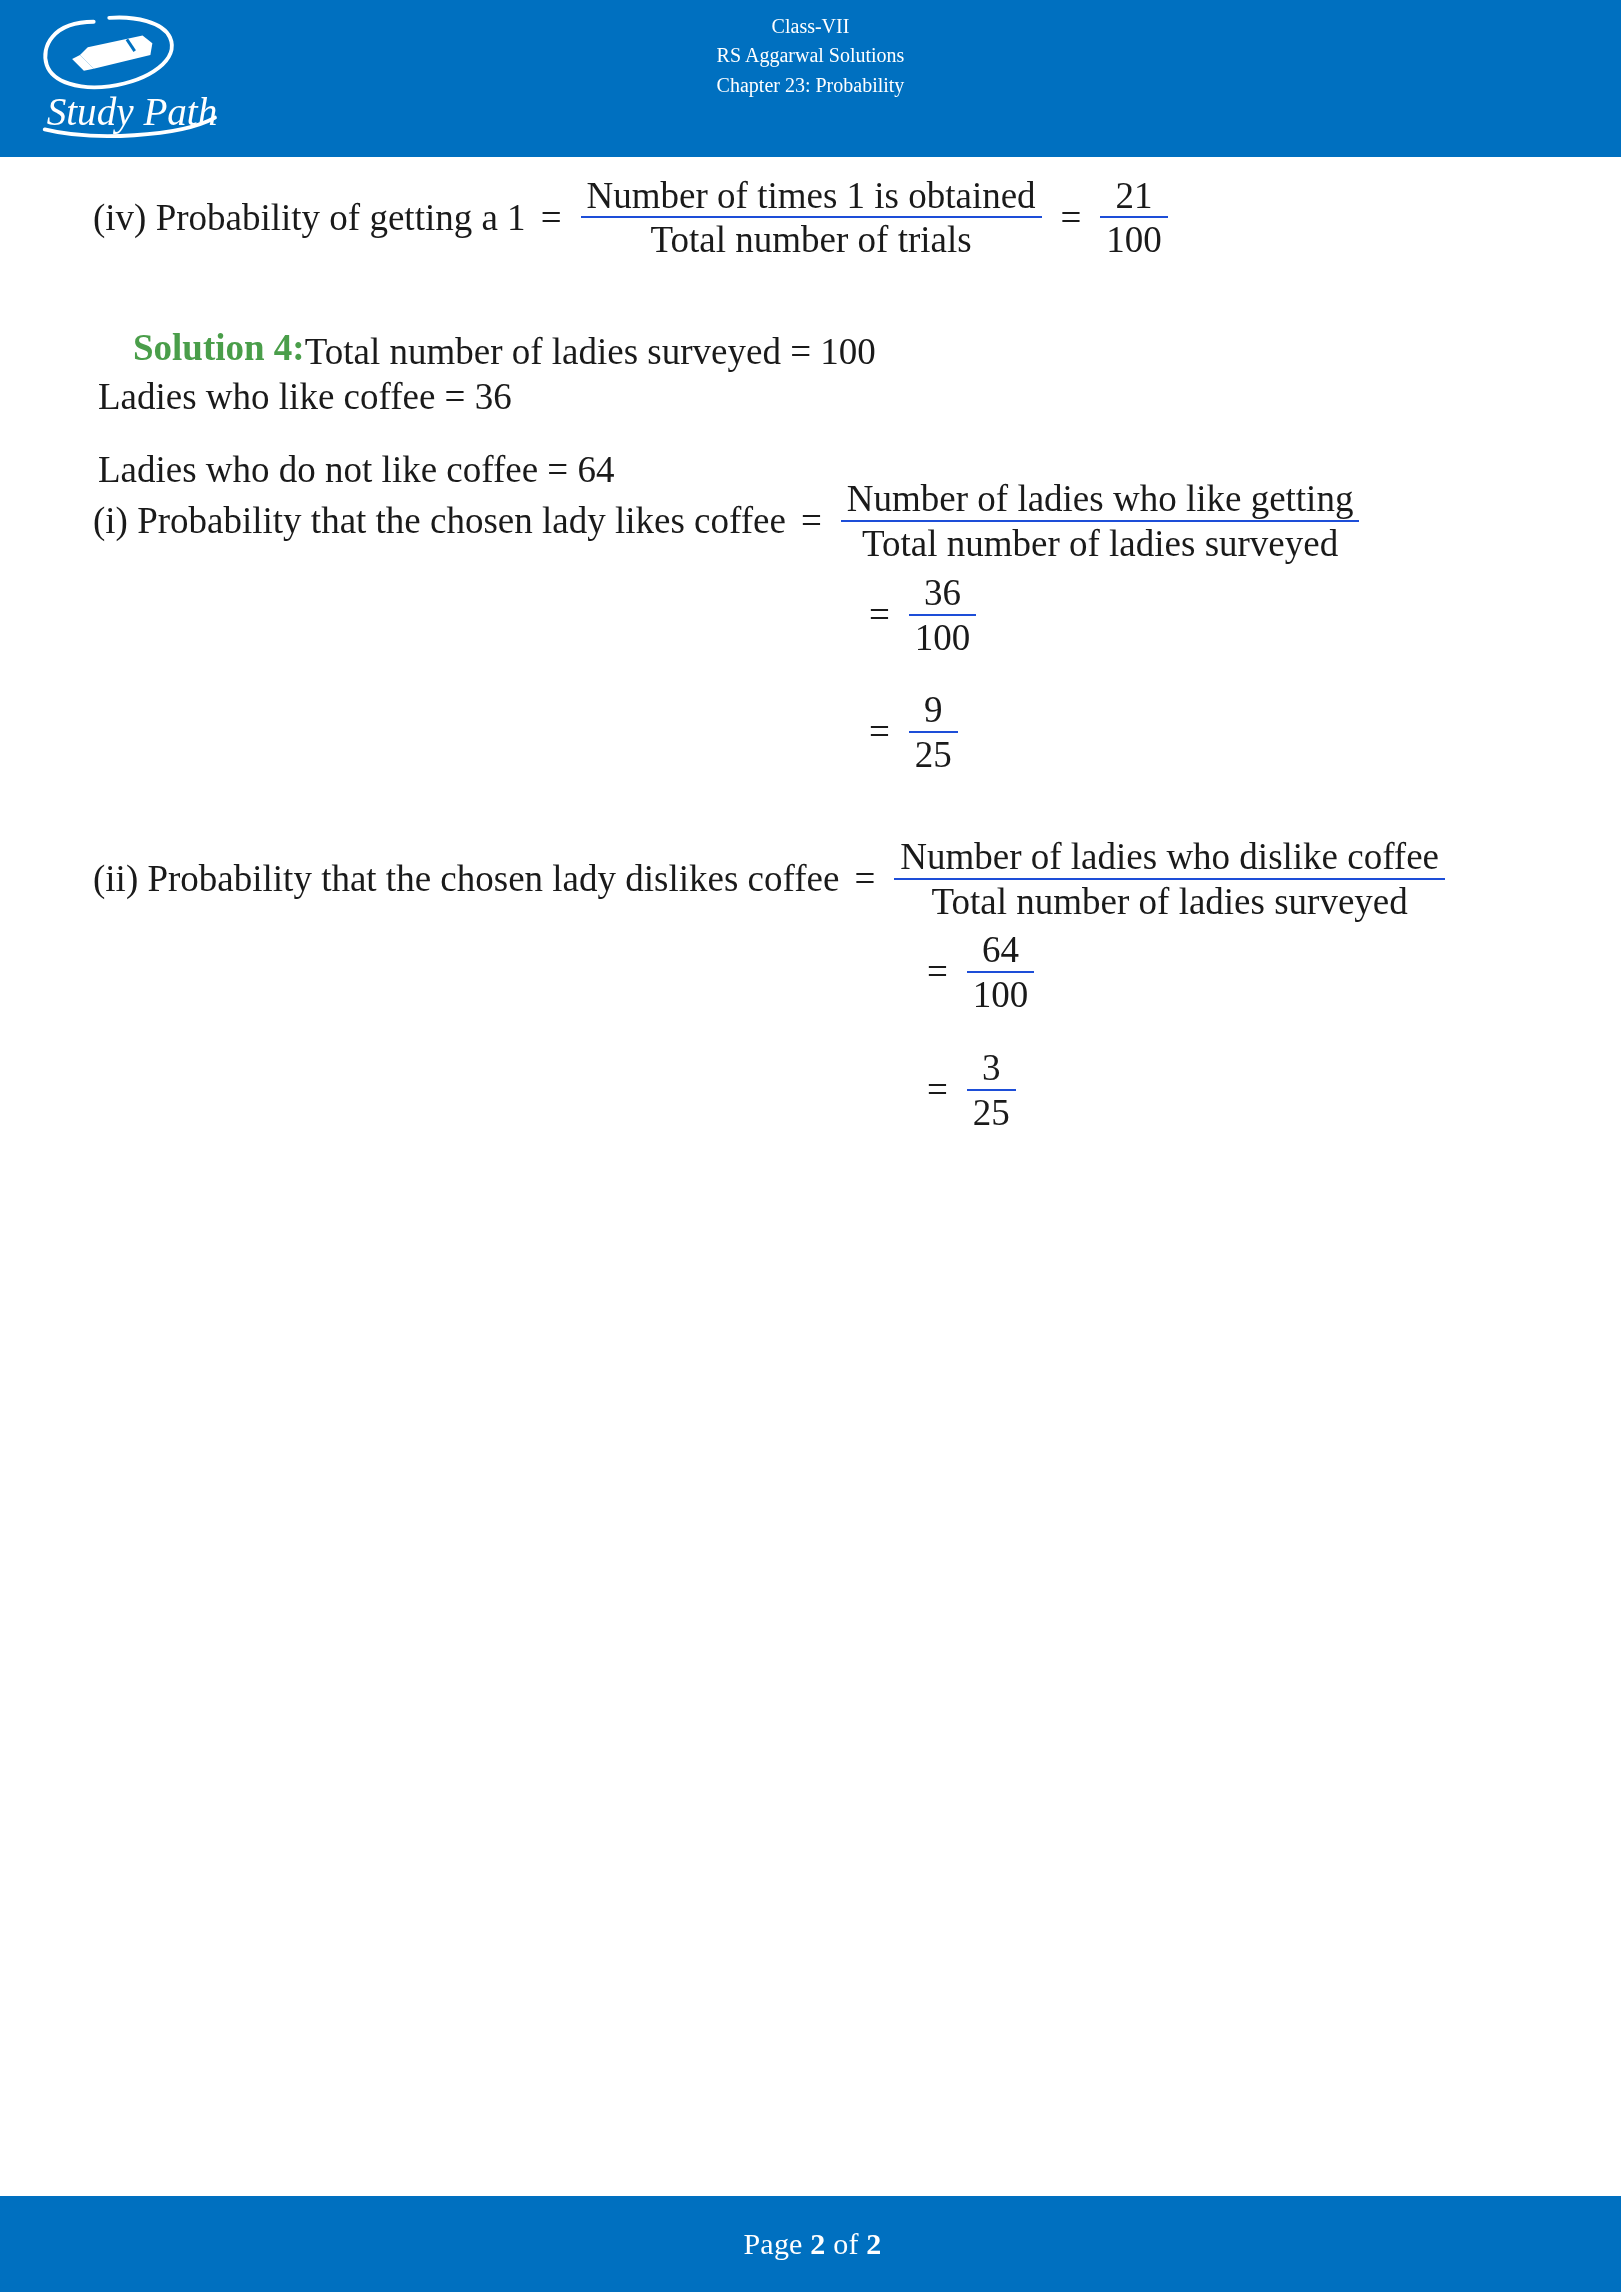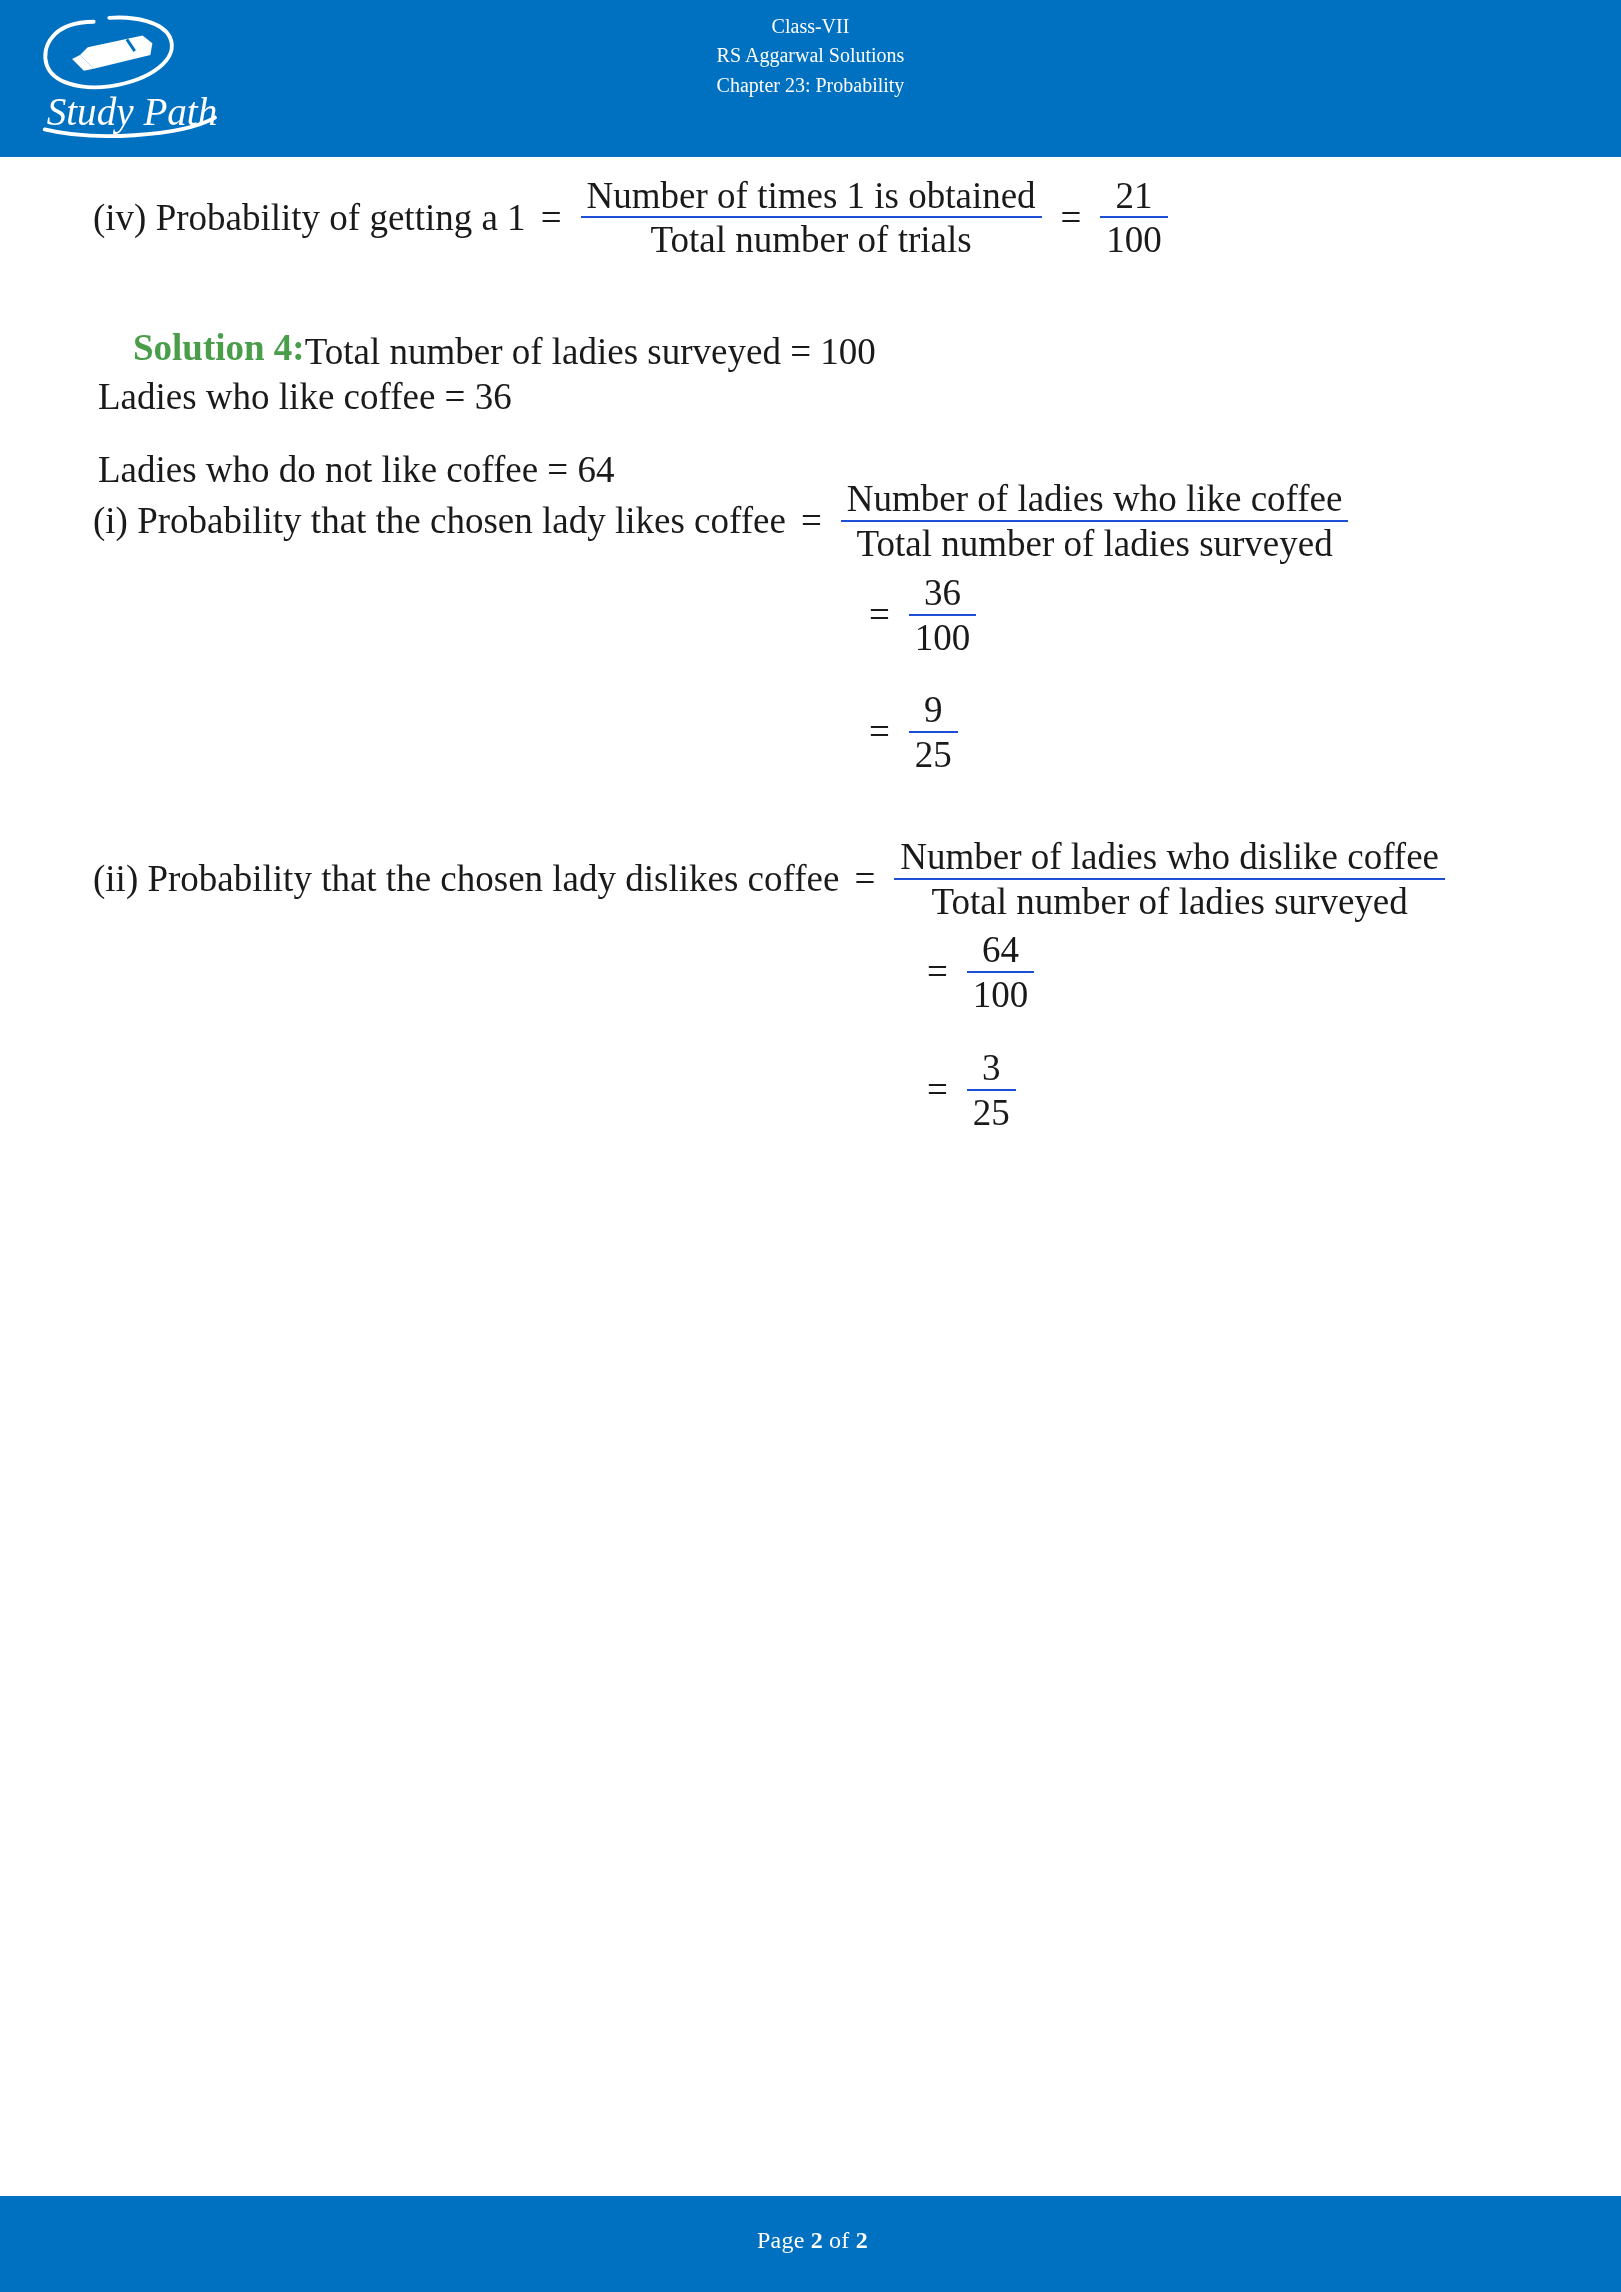--- a/index.html
+++ b/index.html
@@ -54,21 +54,21 @@
     width: 1621px;
     height: 97px;
     background: #0070c0;
     color: #ffffff;
   }
   .footer-text {
     position: absolute;
     left: 4px; right: 0;
     top: 31px;
     text-align: center;
-    font-size: 24px;
+    font-size: 30px;
     letter-spacing: 0.2px;
   }
   .footer-text b { font-weight: bold; }
 
   
   .content {
     position: absolute;
     left: 0; top: 157px;
     width: 1621px;
   }
@@ -152,21 +152,21 @@
   <div class="line" style="left:98px; top:172px;">
     <span class="sol-label">Solution 4:</span><span class="txt"> Total number of ladies surveyed = 100</span>
   </div>
   <div class="line" style="left:98px; top:221px;">Ladies who like coffee = 36</div>
   <div class="line" style="left:98px; top:270px;margin-top:24px;">Ladies who do not like coffee = 64</div>
 
   <div class="line" style="left:93px; top:323px;">
     <span class="txt">(i) Probability that the chosen lady likes coffee</span>
     <span class="eq">=</span>
     <span class="frac">
-      <span class="num">Number of ladies who like coffee</span>
+      <span class="num">Number of ladies who like getting</span>
       <span class="den">Total number of ladies surveyed</span>
     </span>
   </div>
 
   <div class="line" style="left:863px; top:417px;">
     <span class="eq">=</span>
     <span class="frac">
       <span class="num">36</span>
       <span class="den">100</span>
     </span>

